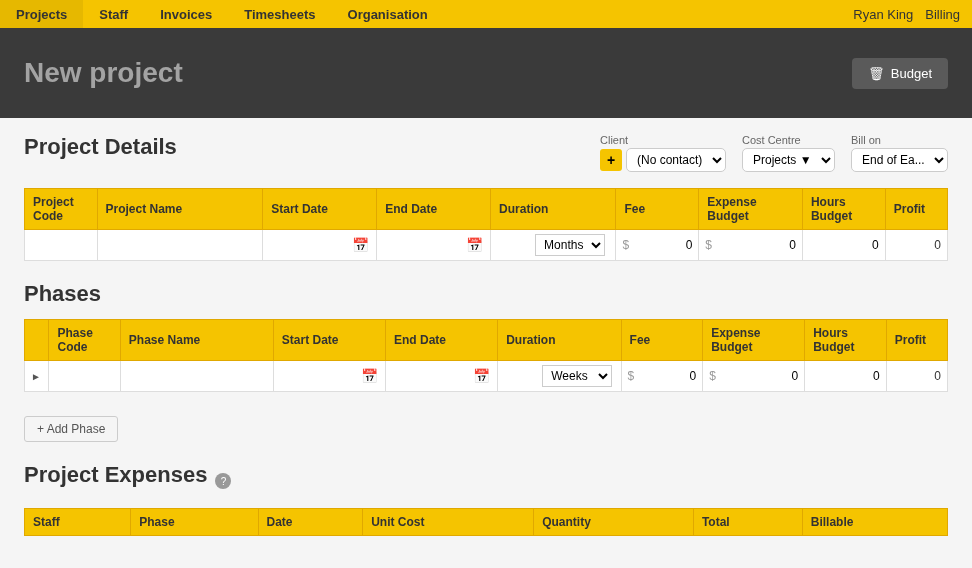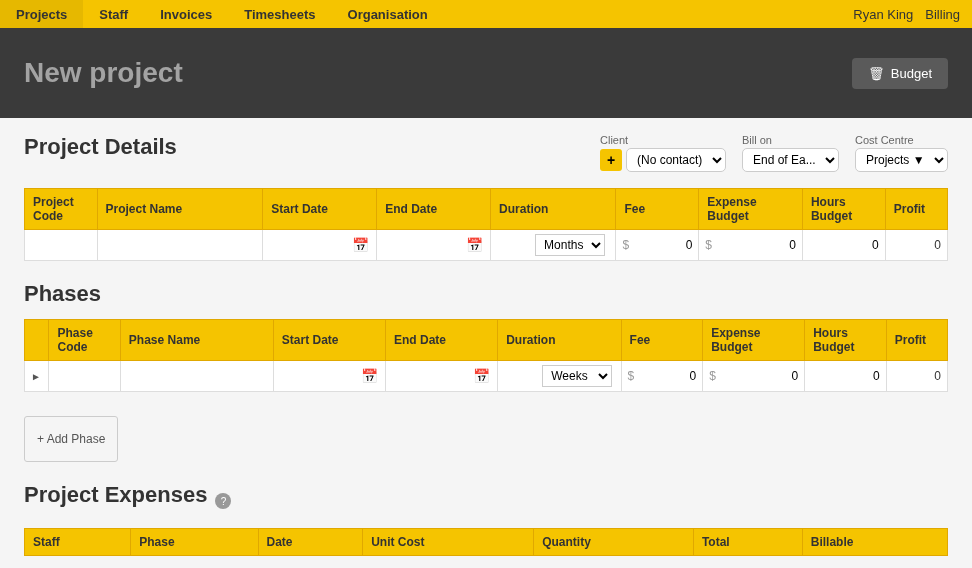--- a/index.html
+++ b/index.html
@@ -190,21 +190,21 @@
     }
     .chevron-icon {
       font-size: 10px;
       color: #555;
       cursor: pointer;
     }
     .add-phase-btn {
       background: transparent;
       border: 1px solid #ccc;
       border-radius: 3px;
-      padding: 15px 12px;
+      padding: 5px 12px;
       font-size: 12px;
       cursor: pointer;
       margin-top: 8px;
       color: #555;
     }
 
     
     .expenses-section {
       margin-top: 20px;
     }
@@ -261,32 +261,32 @@
         <div class="meta-group">
           <span class="meta-label">Client</span>
           <div class="meta-control">
             <button>+</button>
             <select class="meta-select">
               <option>(No contact)</option>
             </select>
           </div>
         </div>
         <div class="meta-group">
+          <span class="meta-label">Cost Centre</span>
+          <div class="meta-control">
+            <select class="meta-select">
+              <option>Projects ▼</option>
+            </select>
+          </div>
+        </div>
+        <div class="meta-group">
           <span class="meta-label">Bill on</span>
           <div class="meta-control">
             <select class="meta-select">
               <option>End of Ea...</option>
-            </select>
-          </div>
-        </div>
-        <div class="meta-group">
-          <span class="meta-label">Cost Centre</span>
-          <div class="meta-control">
-            <select class="meta-select">
-              <option>Projects ▼</option>
             </select>
           </div>
         </div>
       </div>
     </div>
 
     <table class="data-table">
       <thead>
         <tr>
           <th style="width:70px;">Project<br>Code</th>

